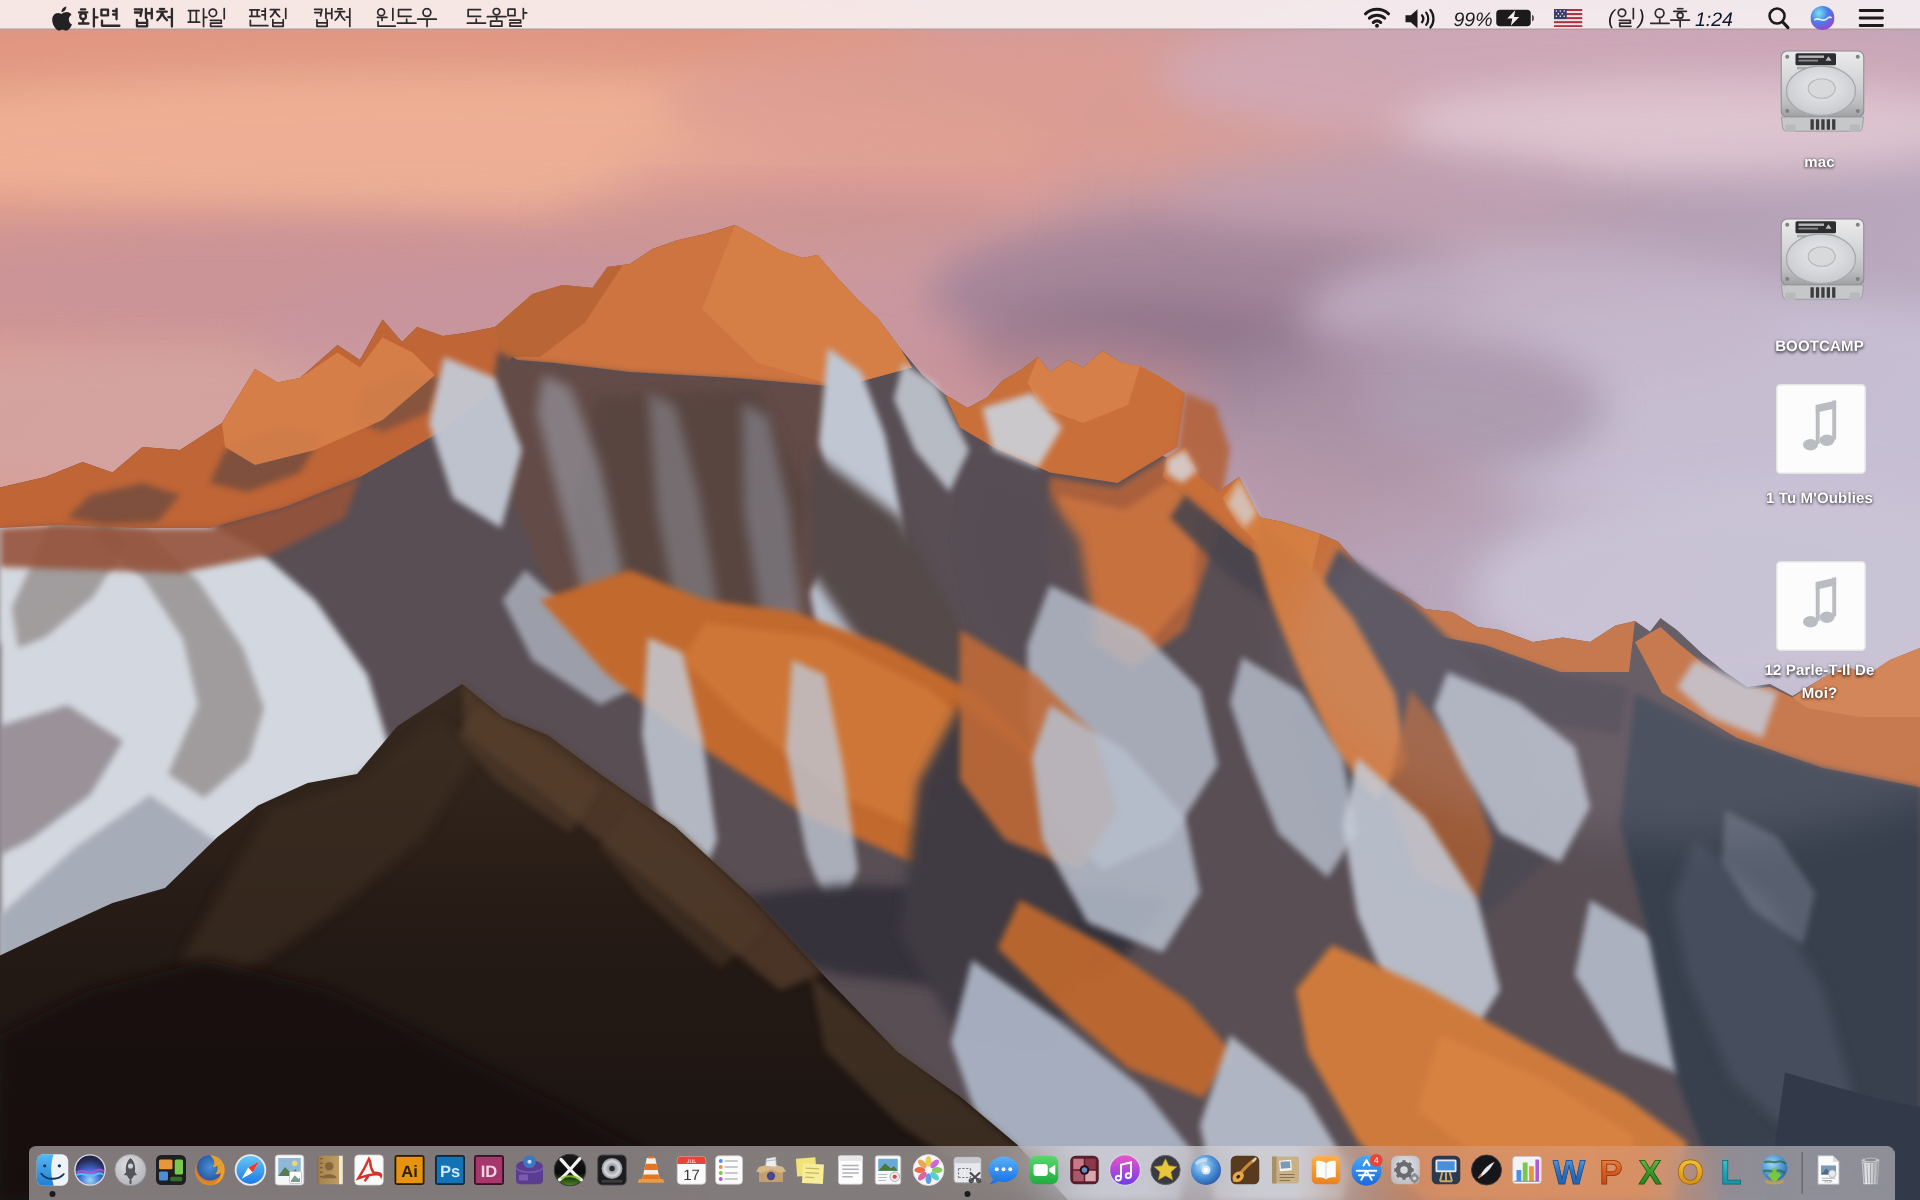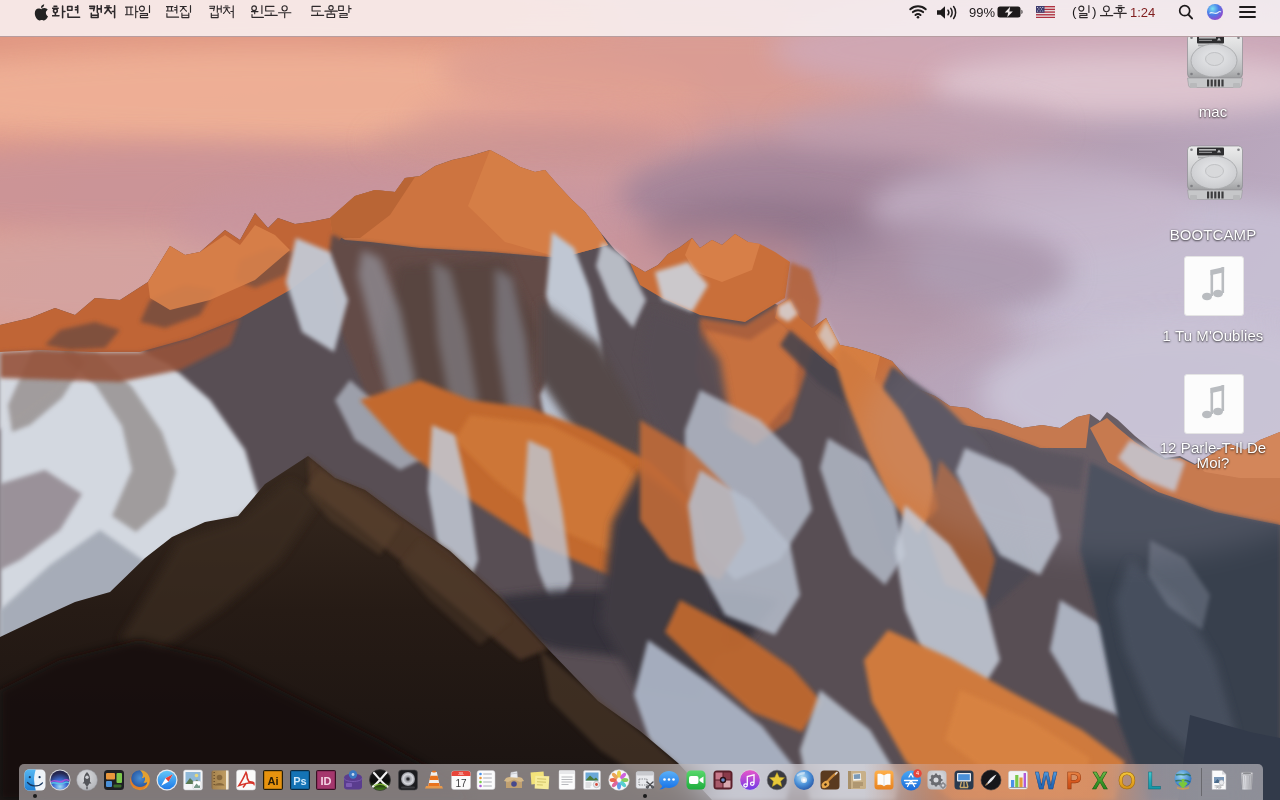--- a/index.html
+++ b/index.html
@@ -1,40 +1,41 @@
 <!DOCTYPE html>
 <html><head>
 <meta charset="utf-8">
 <style>
 * { margin:0; padding:0; box-sizing:border-box; }
 html,body { width:1280px; height:800px; overflow:hidden; font-family:"Liberation Sans", sans-serif; }
 #desktop { position:relative; width:1280px; height:800px; background:#b9a3b8; }
 #wall { position:absolute; left:0; top:0; }
 #menubar {
-  position:absolute; left:0; top:0; width:1280px; height:37px;
+  position:absolute; left:0; top:0; width:1280px; height:20px;
   background:rgba(250,246,247,0.84);
   backdrop-filter: blur(14px);
   border-bottom:1px solid rgba(130,95,100,0.55);
   z-index:20;
+  font-style:italic;
 }
 .mi { position:absolute; top:4px; }
 #dock {
   position:absolute; left:19px; top:764px; width:1244px; height:36px;
   background:rgba(234,228,229,0.5);
   backdrop-filter: blur(16px);
   border-radius:5px 5px 0 0;
   z-index:20;
 }
 .dk { position:absolute; top:769px; width:22px; height:22px; z-index:21; }
 #dock::after { content:''; position:absolute; left:0; top:0; right:0; bottom:0; border-radius:5px 5px 0 0;
   background:linear-gradient(90deg, rgba(0,0,0,0) 0px, rgba(0,0,0,0) 845px, rgba(205,98,40,0.42) 920px, rgba(210,105,45,0.45) 1075px, rgba(130,115,135,0.2) 1135px, rgba(0,0,0,0) 1180px); }
 .runs { position:absolute; width:4px; height:4px; border-radius:50%; background:#1a1a1a; top:794px; z-index:21; }
 .dicon { position:absolute; z-index:10; text-align:center; }
 .dlabel {
-  position:absolute; z-index:10; color:#fff; font-size:15px; font-weight:normal;
+  position:absolute; z-index:10; color:#fff; font-size:10px; font-weight:bold;
   text-align:center; text-shadow:0 1px 2px rgba(0,0,0,0.65), 0 0 2px rgba(0,0,0,0.4);
   letter-spacing:0.1px;
 }
 </style>
 </head>
 <body>
 <div id="desktop">
 <svg id="wall" width="1280" height="800" viewBox="0 0 1280 800">
   <defs>
     <linearGradient id="skybase" x1="0" y1="0" x2="1" y2="0.55">
@@ -326,21 +327,21 @@
 </svg>
       <div class="mi" style="left:1072px;top:4px;font-size:13.5px;color:#1d1a1b">(</div>
       <svg class="mi" style="left:1078px;top:5px" width="15" height="14" viewBox="0 0 15 13.5" stroke="#2e292b" stroke-width="1.15" fill="none" stroke-linecap="round" stroke-linejoin="round">
         <use href="#g-il" x="0.0"></use>
       </svg>
       <div class="mi" style="left:1092px;top:4px;font-size:13.5px;color:#1d1a1b">)</div>
       <svg class="mi" style="left:1100px;top:5px" width="29" height="14" viewBox="0 0 29 13.5" stroke="#2e292b" stroke-width="1.15" fill="none" stroke-linecap="round" stroke-linejoin="round">
         <use href="#g-o" x="0.0"></use>
         <use href="#g-hu" x="13.6"></use>
       </svg>
-      <div class="mi" style="left:1130px;top:4.5px;font-size:13px;color:#7f1d1d">1:24</div>
+      <div class="mi" style="left:1130px;top:4.5px;font-size:13px;color:#0f172a">1:24</div>
       <svg class="mi" style="left:1178px;top:4px" width="16" height="16" viewBox="0 0 16 16" fill="none" stroke="#1d1a1b">
 <circle cx="6.7" cy="6.7" r="5" stroke-width="1.7"></circle>
 <path d="M10.4,10.6 L14,14.4" stroke-width="2" stroke-linecap="round"></path>
 </svg>
       <svg class="mi" style="left:1207px;top:4px" width="16" height="16" viewBox="0 0 16 16">
 <defs>
           <radialGradient id="sirimb" cx="0.35" cy="0.3" r="0.95">
             <stop offset="0" stop-color="#7ae4f2"></stop>
             <stop offset="0.4" stop-color="#4a7de8"></stop>
             <stop offset="0.72" stop-color="#8a4fd0"></stop>

